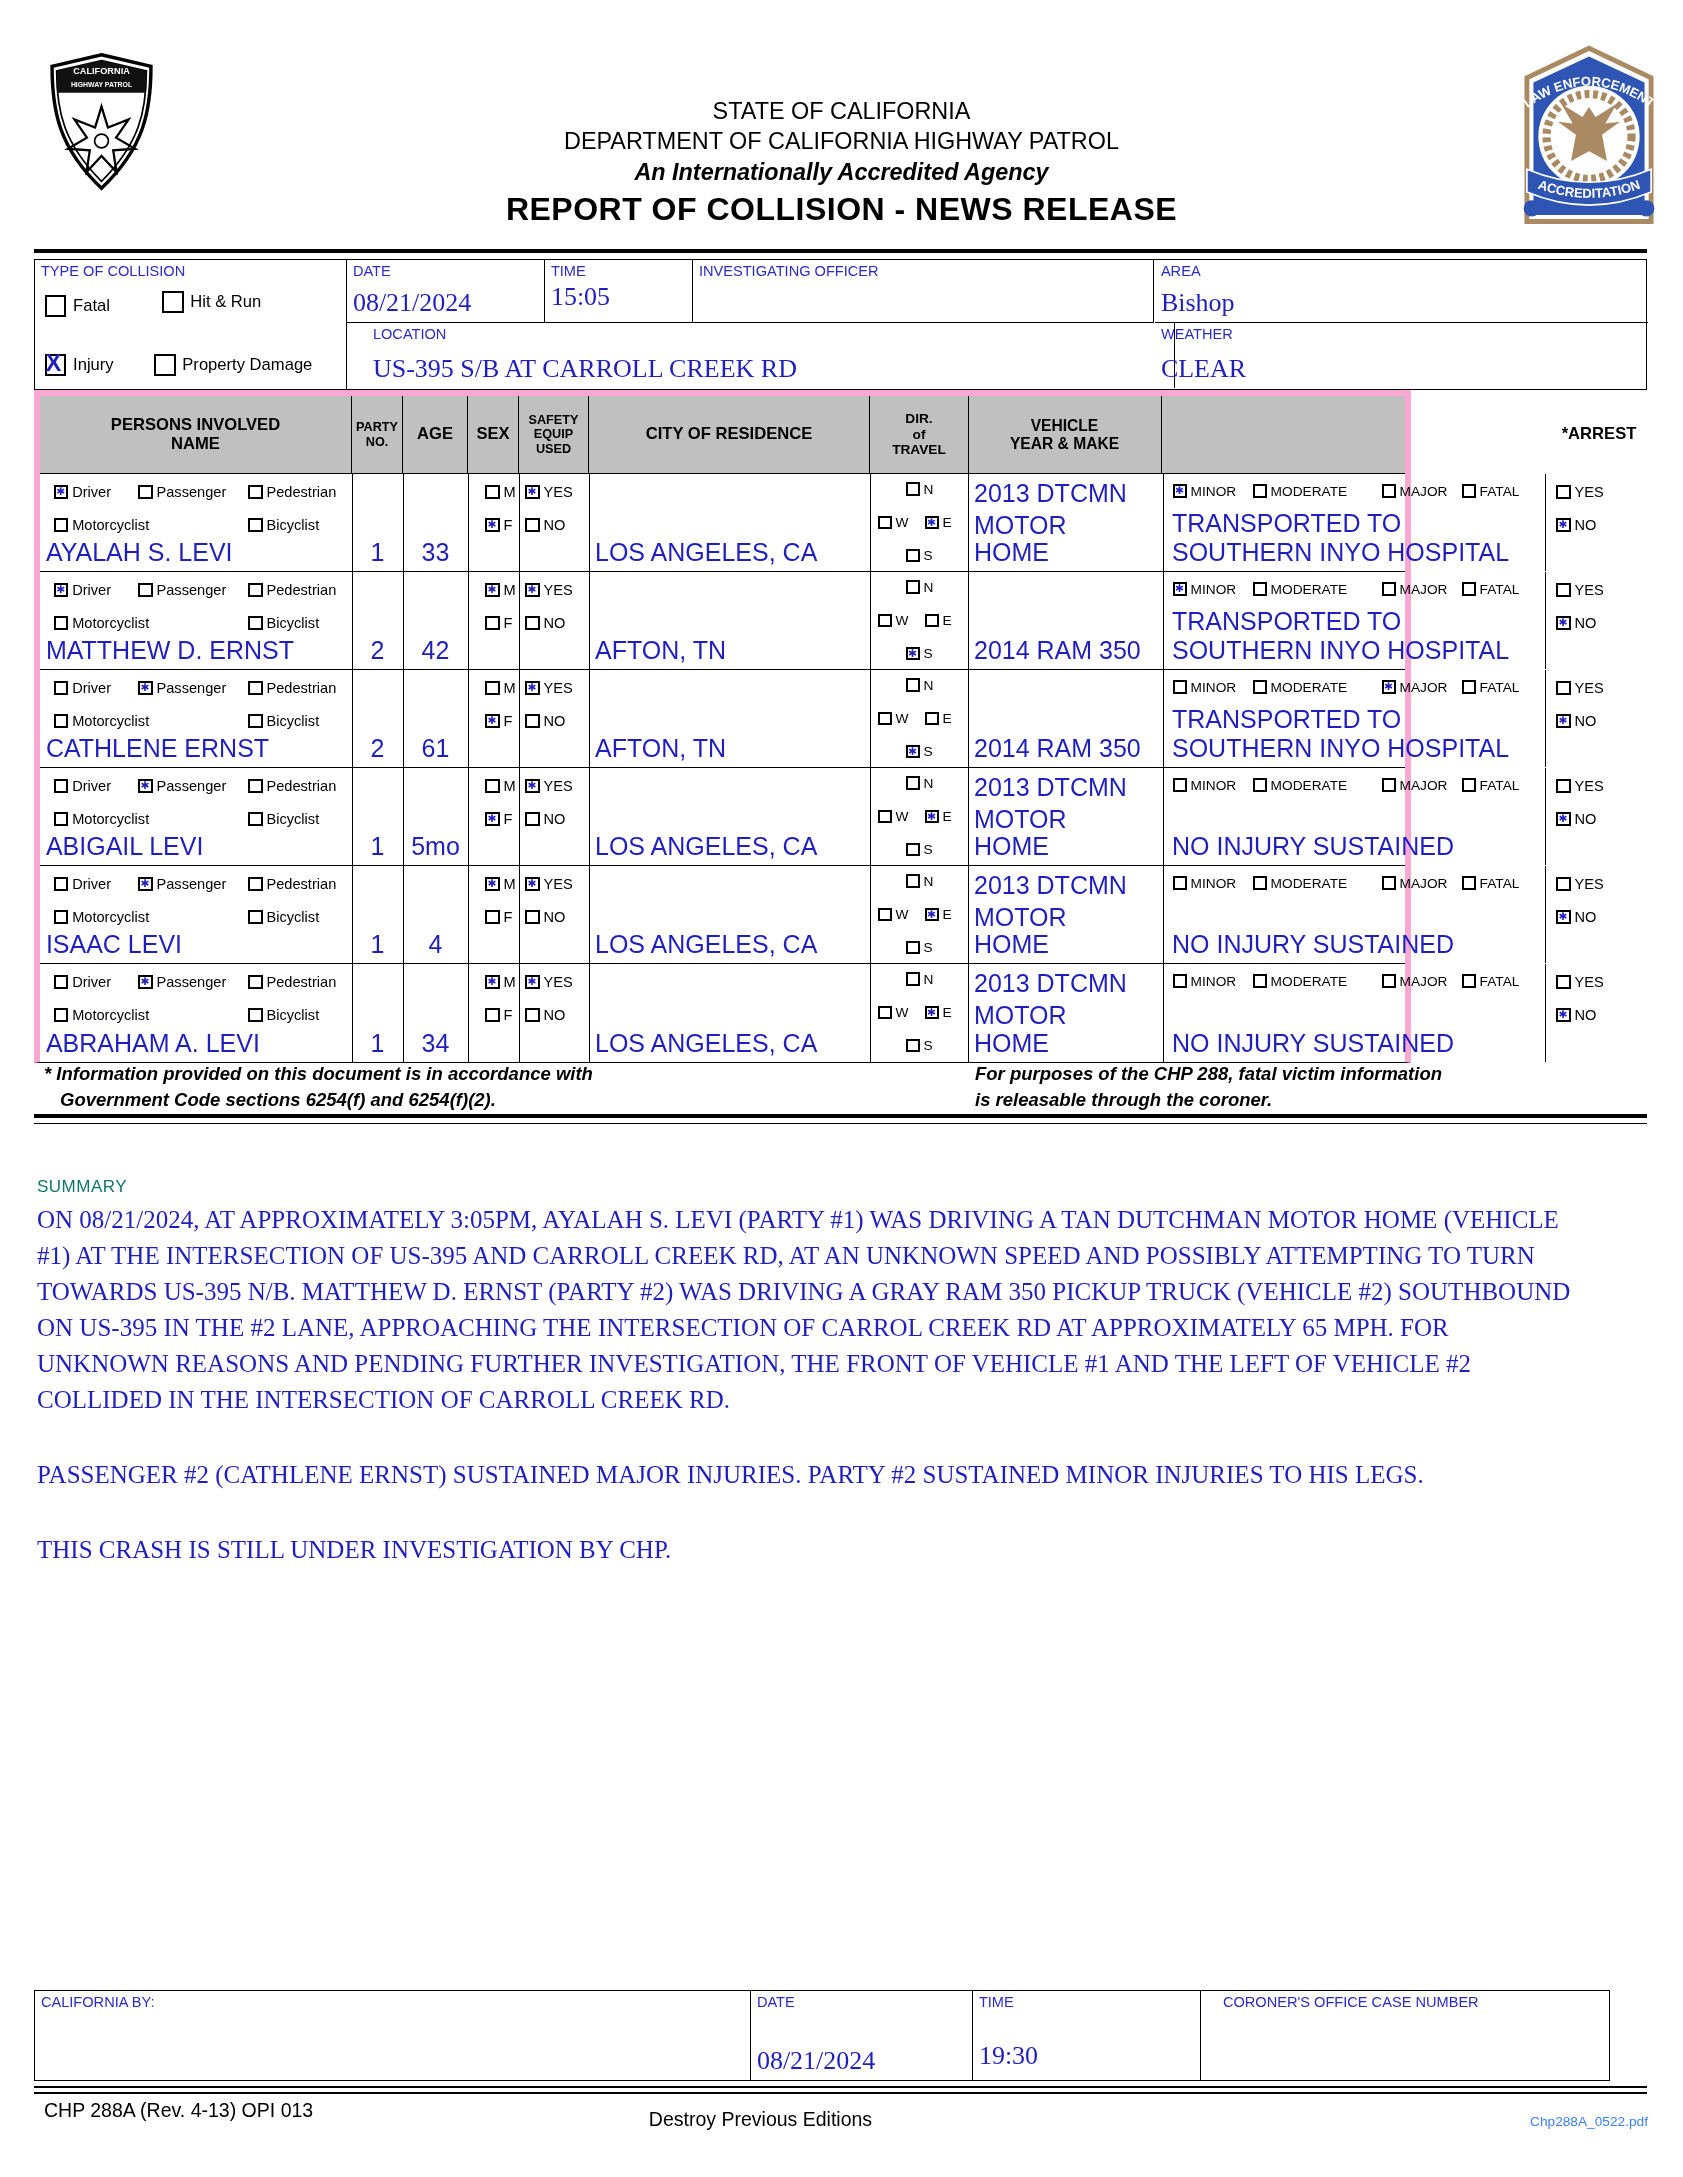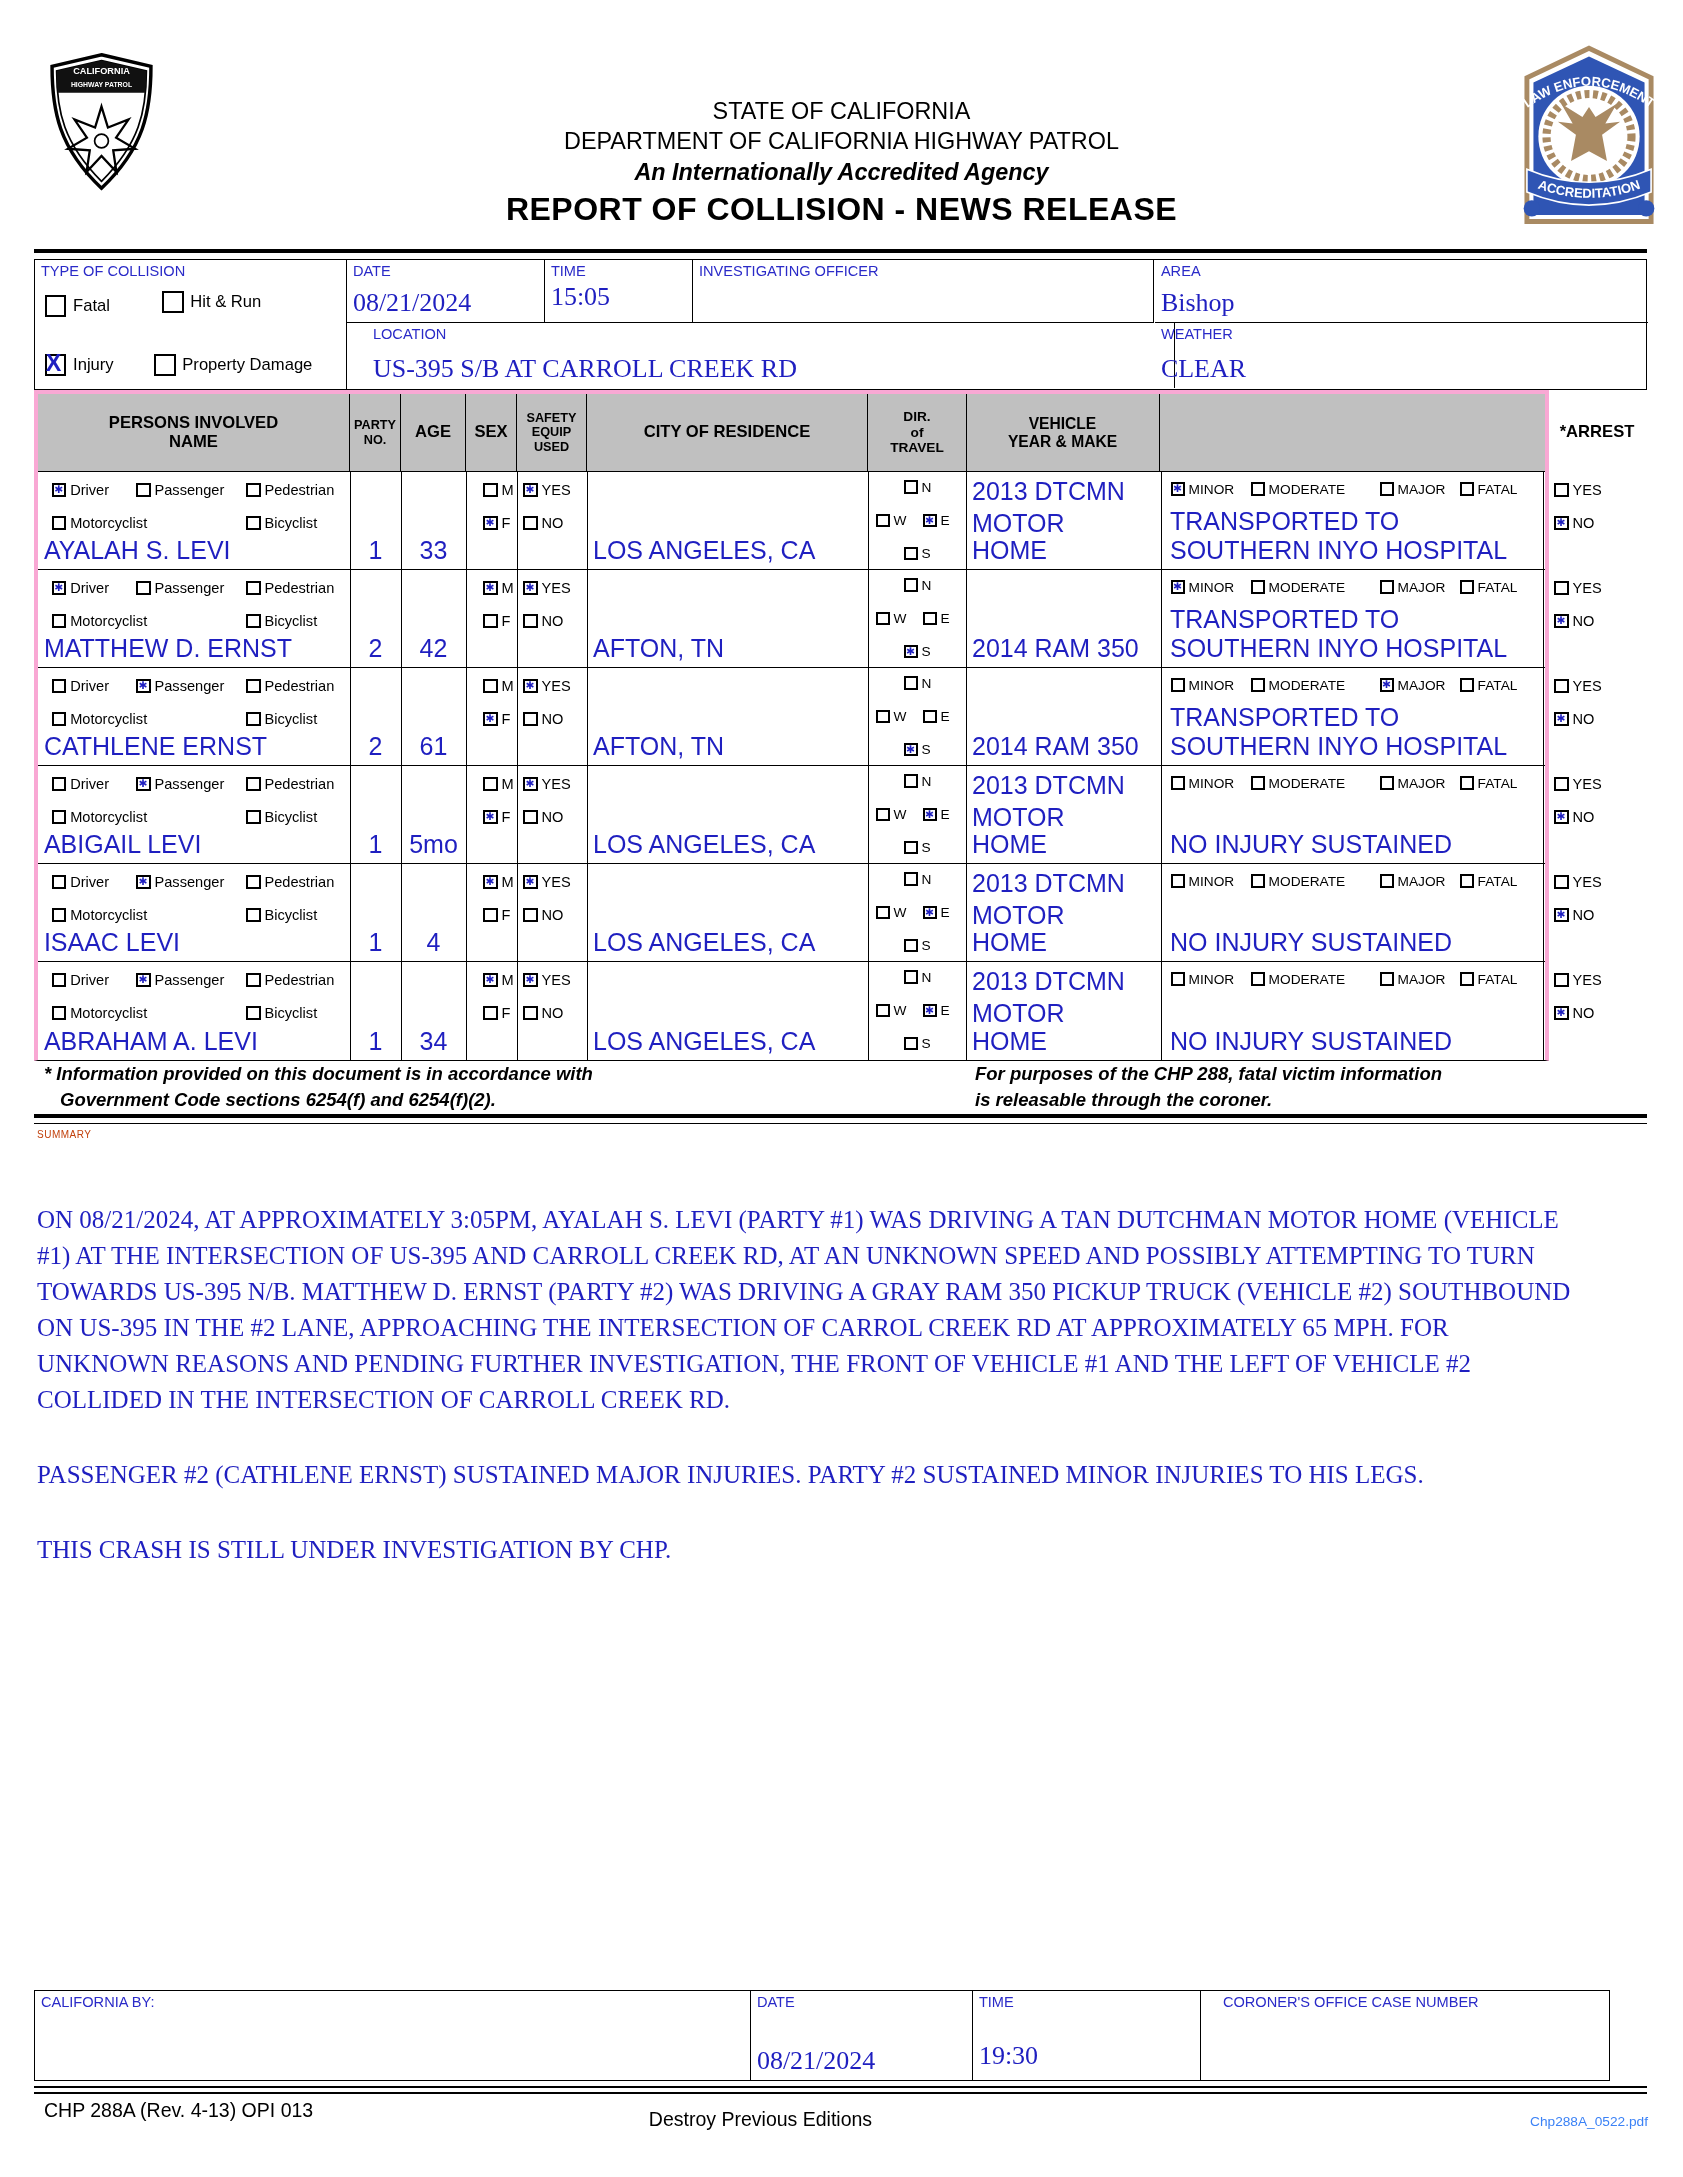--- a/index.html
+++ b/index.html
@@ -49,21 +49,21 @@
   .cb-s.checked .box::after, .cb-xs.checked .box::after {
     content:"\2731"; position:absolute; left:50%; top:50%; transform:translate(-50%,-52%);
     font-size:10.7px; color:#1f1fc0; font-family:"DejaVu Sans", sans-serif;
   }
   .tf-cb1 { left:9.8px;  top:35px; }
   .tf-cb2 { left:119px; top:31px;padding-left:8px; }
   .tf-cb3 { left:9.8px;  top:94px; }
   .tf-cb4 { left:119px; top:94px; }
 
   
-  .ptable { position:absolute; left:34px; top:390px; width:1515px; border:4px solid #f9a8d4; }
+  .ptable { position:absolute; left:34px; top:390px; width:1377px; border:6px solid #f9a8d4; }
   .phead { position:relative; height:78px; background:#c0c0c0; border-bottom:1px solid #000; }
   .hc { position:absolute; top:0; height:100%; display:flex; align-items:center; justify-content:center;
         text-align:center; font-weight:bold; white-space:pre-line; line-height:1.12; border-right:1px solid #000; }
   .c-name    { left:0;      width:312px; font-size:16.6px; }
   .c-party   { left:312px;  width:51px;  font-size:12.7px; }
   .c-age     { left:363px;  width:65px;  font-size:16.6px; }
   .c-sex     { left:428px;  width:51px;  font-size:16.6px; }
   .c-safety  { left:479px;  width:70px;  font-size:12.7px; }
   .c-city    { left:549px;  width:281px; font-size:16.6px; }
   .c-dir     { left:830px;  width:99px; font-size:13.7px; }
@@ -93,21 +93,21 @@
   .ck-ay{left:1516px;top:9.8px}.ck-an{left:1516px;top:43px}
 
   
   .note { position:absolute; font-size:18.5px; font-weight:bold; font-style:italic; line-height:26px; white-space:nowrap; }
   .note-l1 { left:44px;  top:1061px; }
   .note-l2 { left:60px;  top:1087px; }
   .note-r1 { left:975px; top:1061px; }
   .note-r2 { left:975px; top:1087px; }
   .sumline1 { position:absolute; left:34px; top:1114px; width:1613px; height:3.9px; background:#000; }
   .sumline2 { position:absolute; left:34px; top:1123px; width:1613px; height:1px; background:#000; }
-  .summary-label { position:absolute; left:37px; top:1129px; font-size:10px; color:#c2410c; letter-spacing:0.5px; }
+  .summary-label { position:absolute; left:37px; top:1177px; font-size:17px; color:#0f766e; letter-spacing:0.5px; }
   .summary { position:absolute; left:37px; top:1202px; width:1541px;
              font-family:"Liberation Serif", serif; font-size:25px; color:#1f1fc0; }
   .summary p { margin:0 0 39px 0; line-height:36px; }
 
   
   .subtable { position:absolute; left:34px; top:1990px; width:1576px; height:91px; border:1px solid #000; }
   .sb-cell { position:absolute; top:0; height:100%; border-right:1px solid #000; }
   .sb-sub  { left:0; width:716px; }
   .sb-date { left:716px; width:222px; }
   .sb-time { left:938px; width:228px; }

